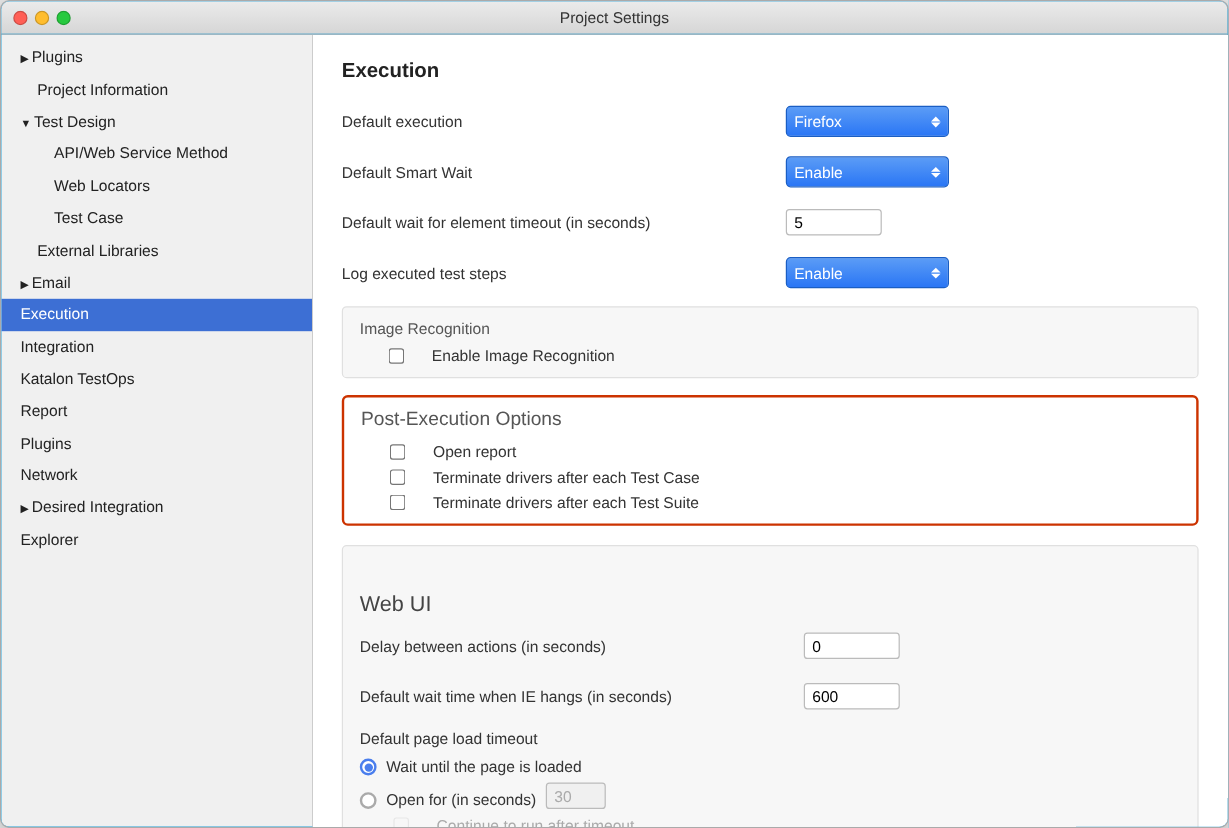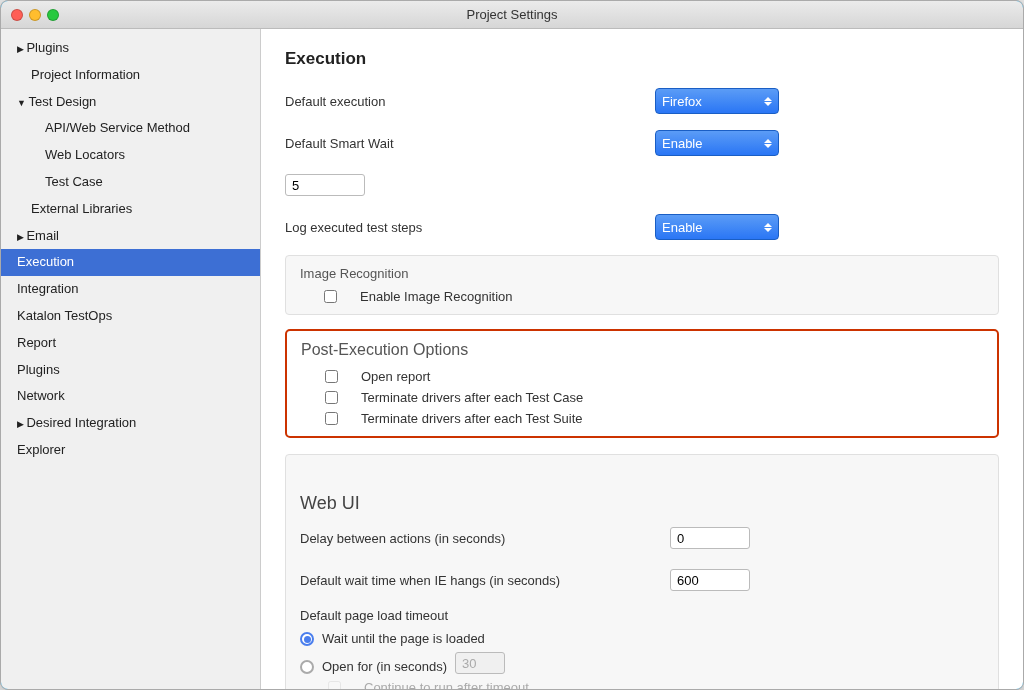--- a/index.html
+++ b/index.html
@@ -232,21 +232,21 @@
       flex-shrink: 0;
     }
     .disabled-text {
       color: #aaa;
     }
     .disabled-input {
       background: #f0f0f0;
       color: #aaa;
     }
     .select-wrapper {
-      width: 124px;
+      width: 136px;
       height: 26px;
       border: 1px solid #bbb;
       border-radius: 4px;
       background: linear-gradient(to bottom, #fff, #e8e8e8);
       font-size: 13px;
       padding: 0 6px;
       display: flex;
       align-items: center;
       justify-content: space-between;
       cursor: pointer;
@@ -315,20 +315,21 @@
         <div class="select-wrapper select-blue">
           <span class="select-label">Enable</span>
           <div class="select-arrow">
             <span class="up"></span>
             <span class="down"></span>
           </div>
         </div>
       </div>
 
       <div class="form-row">
+        <div class="form-label">Default wait for element timeout (in seconds)</div>
         <input class="form-control-input" type="text" value="5" style="">
       </div>
 
       <div class="form-row">
         <div class="form-label">Log executed test steps</div>
         <div class="select-wrapper select-blue">
           <span class="select-label">Enable</span>
           <div class="select-arrow">
             <span class="up"></span>
             <span class="down"></span>

